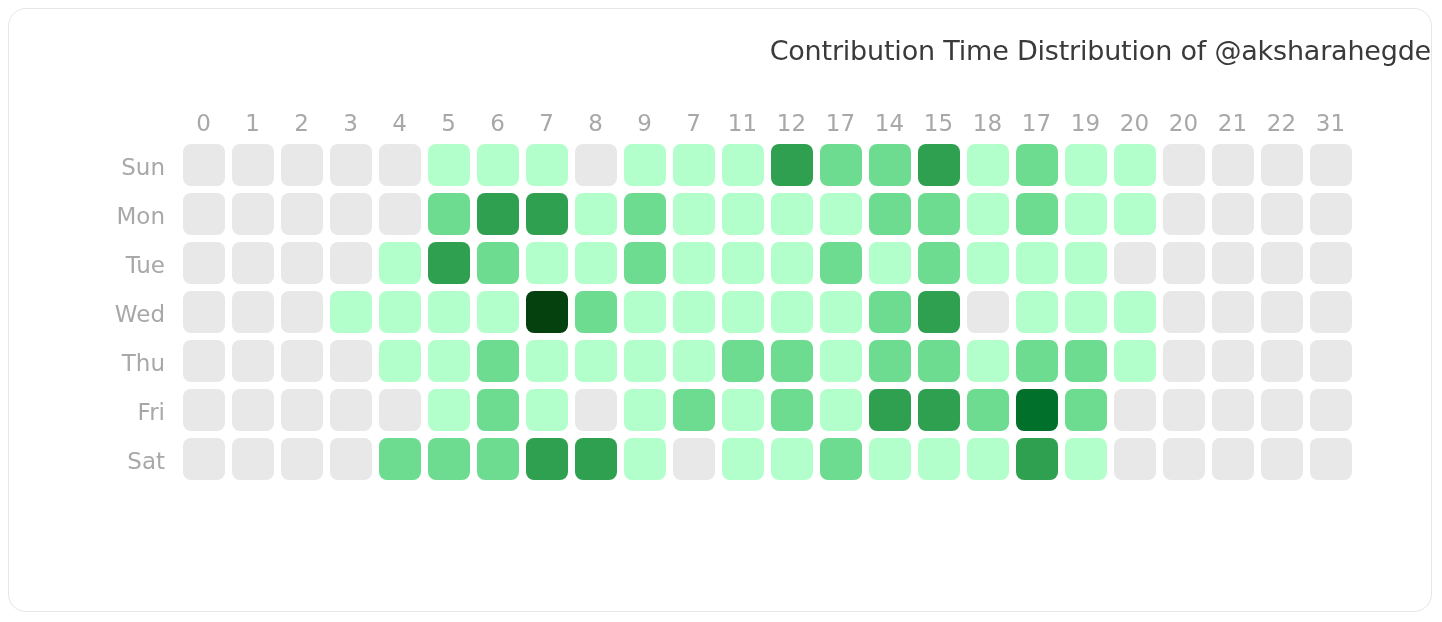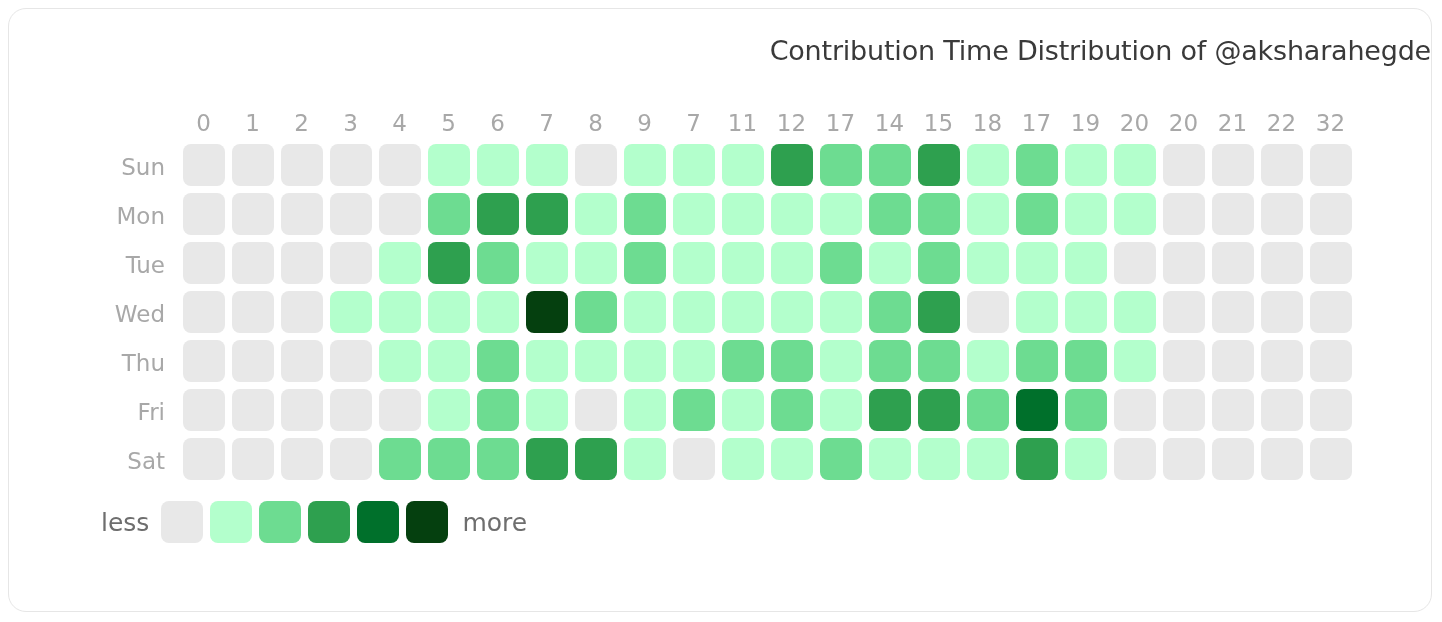--- a/index.html
+++ b/index.html
@@ -133,21 +133,21 @@
             <th class="hour-label">17</th>
             <th class="hour-label">14</th>
             <th class="hour-label">15</th>
             <th class="hour-label">18</th>
             <th class="hour-label">17</th>
             <th class="hour-label">19</th>
             <th class="hour-label">20</th>
             <th class="hour-label">20</th>
             <th class="hour-label">21</th>
             <th class="hour-label">22</th>
-            <th class="hour-label">32</th>
+            <th class="hour-label">31</th>
           </tr>
       </thead>
       <tbody id="heatmap-body">
           <tr>
             <th class="day-label">Sun</th>
             <td class="cell-td"><div class="cell" style="background: rgb(232, 232, 232);"></div></td>
             <td class="cell-td"><div class="cell" style="background: rgb(232, 232, 232);"></div></td>
             <td class="cell-td"><div class="cell" style="background: rgb(232, 232, 232);"></div></td>
             <td class="cell-td"><div class="cell" style="background: rgb(232, 232, 232);"></div></td>
             <td class="cell-td"><div class="cell" style="background: rgb(232, 232, 232);"></div></td>
@@ -329,27 +329,15 @@
             <td class="cell-td"><div class="cell" style="background: rgb(179, 255, 204);"></div></td>
             <td class="cell-td"><div class="cell" style="background: rgb(232, 232, 232);"></div></td>
             <td class="cell-td"><div class="cell" style="background: rgb(232, 232, 232);"></div></td>
             <td class="cell-td"><div class="cell" style="background: rgb(232, 232, 232);"></div></td>
             <td class="cell-td"><div class="cell" style="background: rgb(232, 232, 232);"></div></td>
             <td class="cell-td"><div class="cell" style="background: rgb(232, 232, 232);"></div></td>
           </tr>
         </tbody>
     </table>
 
-    <div id="legend-row">
-      <span id="legend-less">less</span>
-      <span class="legend-swatches" id="legend-swatches">
-          <span class="legend-swatch" style="background: rgb(232, 232, 232);"></span>
-          <span class="legend-swatch" style="background: rgb(179, 255, 204);"></span>
-          <span class="legend-swatch" style="background: rgb(109, 220, 145);"></span>
-          <span class="legend-swatch" style="background: rgb(46, 160, 79);"></span>
-          <span class="legend-swatch" style="background: rgb(0, 112, 43);"></span>
-          <span class="legend-swatch" style="background: rgb(5, 64, 15);"></span>
-        </span>
-      <span id="legend-more">more</span>
-    </div>
   </div>
 
 </div>
 
 </body></html>

